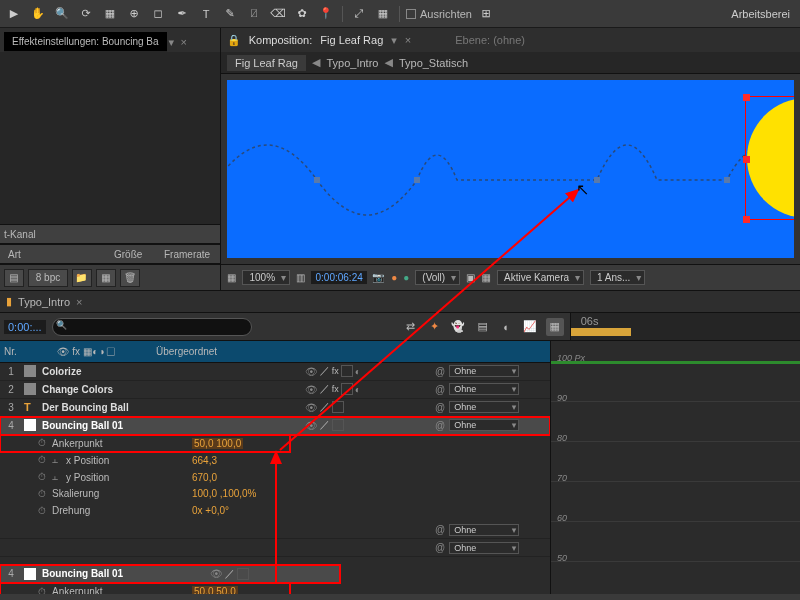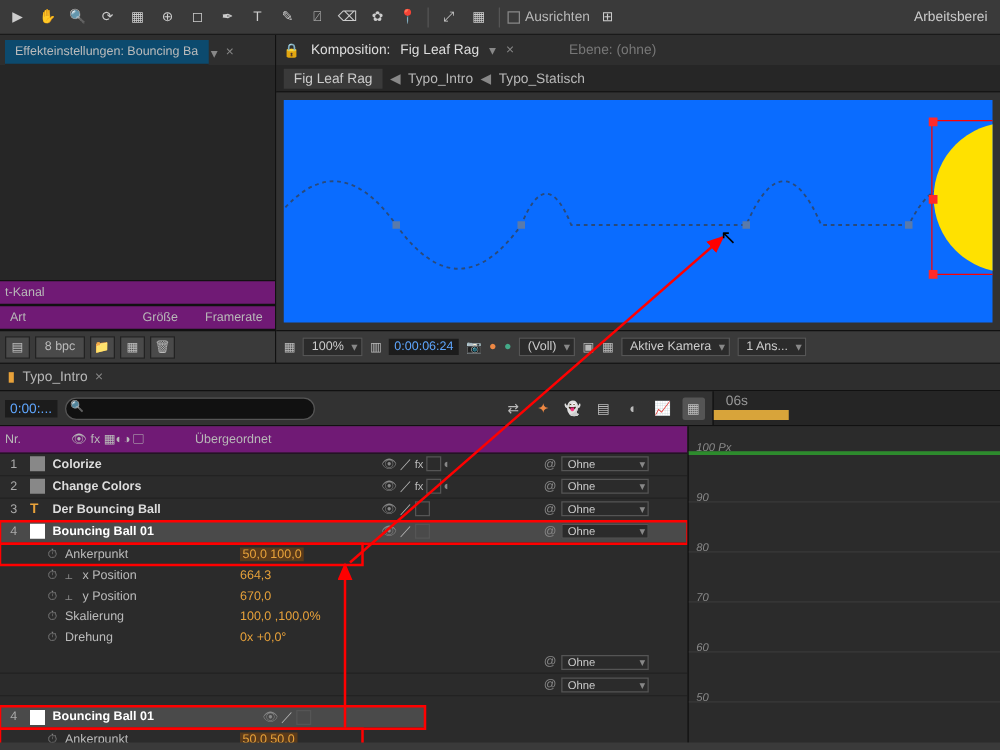--- a/index.html
+++ b/index.html
@@ -5,24 +5,24 @@
   * { box-sizing: border-box; margin: 0; padding: 0; font-family: Arial, sans-serif; }
   body { background: #262626; color: #b8b8b8; font-size: 11px; width: 800px; height: 600px; overflow: hidden; position: relative; }
   .toolbar-top { height: 28px; background: #3a3a3a; border-bottom: 1px solid #1a1a1a; display: flex; align-items: center; padding: 0 4px; gap: 4px; }
   .tool-icon { width: 20px; height: 20px; display: flex; align-items: center; justify-content: center; color: #ccc; cursor: pointer; }
   .tool-sep { width: 1px; height: 16px; background: #555; margin: 0 2px; }
   .chk { width: 10px; height: 10px; border: 1px solid #888; display: inline-block; }
   .workspace-label { margin-left: auto; color: #ccc; padding: 2px 6px; }
   .row2 { display: flex; height: 262px; }
   .left-col { width: 220px; display: flex; flex-direction: column; }
   .panel-tab-strip { background: #2e2e2e; padding: 4px 0 0 4px; display: flex; align-items: center; gap: 2px; }
-  .panel-tab { background: #0c4a6e; padding: 4px 8px; color: #bbb; font-size: 10px; border-bottom: 1px solid #262626; }
+  .panel-tab { background: #000000; padding: 4px 8px; color: #bbb; font-size: 10px; border-bottom: 1px solid #262626; }
   .tab-x { width: 10px; color: #888; cursor: pointer; }
   .left-spacer { flex: 1; background: #262626; }
-  .project-header { background: #701a75; height: 20px; display: flex; align-items: center; padding: 0 4px; gap: 4px; font-size: 10px; border-top: 1px solid #111; border-bottom: 1px solid #111; }
+  .project-header { background: #404040; height: 20px; display: flex; align-items: center; padding: 0 4px; gap: 4px; font-size: 10px; border-top: 1px solid #111; border-bottom: 1px solid #111; }
   .ph-col { padding: 0 4px; }
   .project-list { background: #262626; }
   .prow { display: flex; align-items: center; height: 18px; padding: 0 4px; gap: 4px; font-size: 10px; }
   .sw-yellow { width: 10px; height: 10px; background: #ffd400; }
   .sw-orange { width: 10px; height: 10px; background: #c78a3a; }
   .sw-green { width: 10px; height: 10px; background: #7da03a; }
   .project-footer { height: 26px; background: #3a3a3a; display: flex; align-items: center; padding: 0 4px; gap: 4px; border-top: 1px solid #111; }
   .pf-btn { width: 20px; height: 18px; background: #4a4a4a; border: 1px solid #222; display: flex; align-items: center; justify-content: center; color:#bbb; font-size:10px; }
   .right-col { flex: 1; display: flex; flex-direction: column; border-left: 1px solid #111; }
   .comp-tab-bar { background: #2e2e2e; height: 24px; display: flex; align-items: center; padding: 0 6px; gap: 8px; font-size: 11px; }
@@ -45,21 +45,21 @@
   .timeline-top { height: 28px; background: #323232; display: flex; align-items: center; border-top: 1px solid #111; }
   .search-field { width: 200px; height: 18px; background: #111; border: 1px solid #555; border-radius: 9px; margin-left: 6px; position: relative; }
   .search-field:before { content:"🔍"; position:absolute; left:4px; top:1px; color:#777; font-size:9px;}
   .tl-icons { margin-left: 150px; display: flex; gap: 6px; }
   .tl-icon { width: 18px; height: 18px; color: #bbb; display:flex;align-items:center;justify-content:center;}
   .ruler { flex: 1; margin-left: 6px; height: 100%; position: relative; background: #252525; border-left: 1px solid #111; }
   .ruler-label { position: absolute; top: 2px; color: #999; font-size: 11px; }
   .work-area { position: absolute; bottom: 4px; left: 0; width: 60px; height: 8px; background: #d8a43a; }
   .layer-panel { display: flex; height: 260px; border-top: 1px solid #111; }
   .layer-left { width: 550px; display: flex; flex-direction: column; background: #2b2b2b; }
-  .layer-head { height: 22px; background: #701a75; display: flex; align-items: center; font-size: 10px; border-bottom: 1px solid #111; }
+  .layer-head { height: 22px; background: #0c4a6e; display: flex; align-items: center; font-size: 10px; border-bottom: 1px solid #111; }
   .lh-nr { width: 22px; padding-left: 4px; }
   .lh-name { flex: 1; padding-left: 4px; }
   .lh-sw { width: 130px; text-align: center; }
   .lh-par { width: 115px; padding-left: 4px; }
   .lrow { height: 18px; display: flex; align-items: center; font-size: 10px; border-bottom: 1px solid #222; }
   .lrow.sel { background: #4a4a4a; }
   .lnr { width: 22px; text-align: center; color: #aaa; }
   .licon { width: 12px; height: 12px; background: #888; margin-right: 4px; }
   .licon.white { background: #fff; }
   .licon.t { background: none; color: #e8a23a; font-weight: bold; font-size: 11px; }

